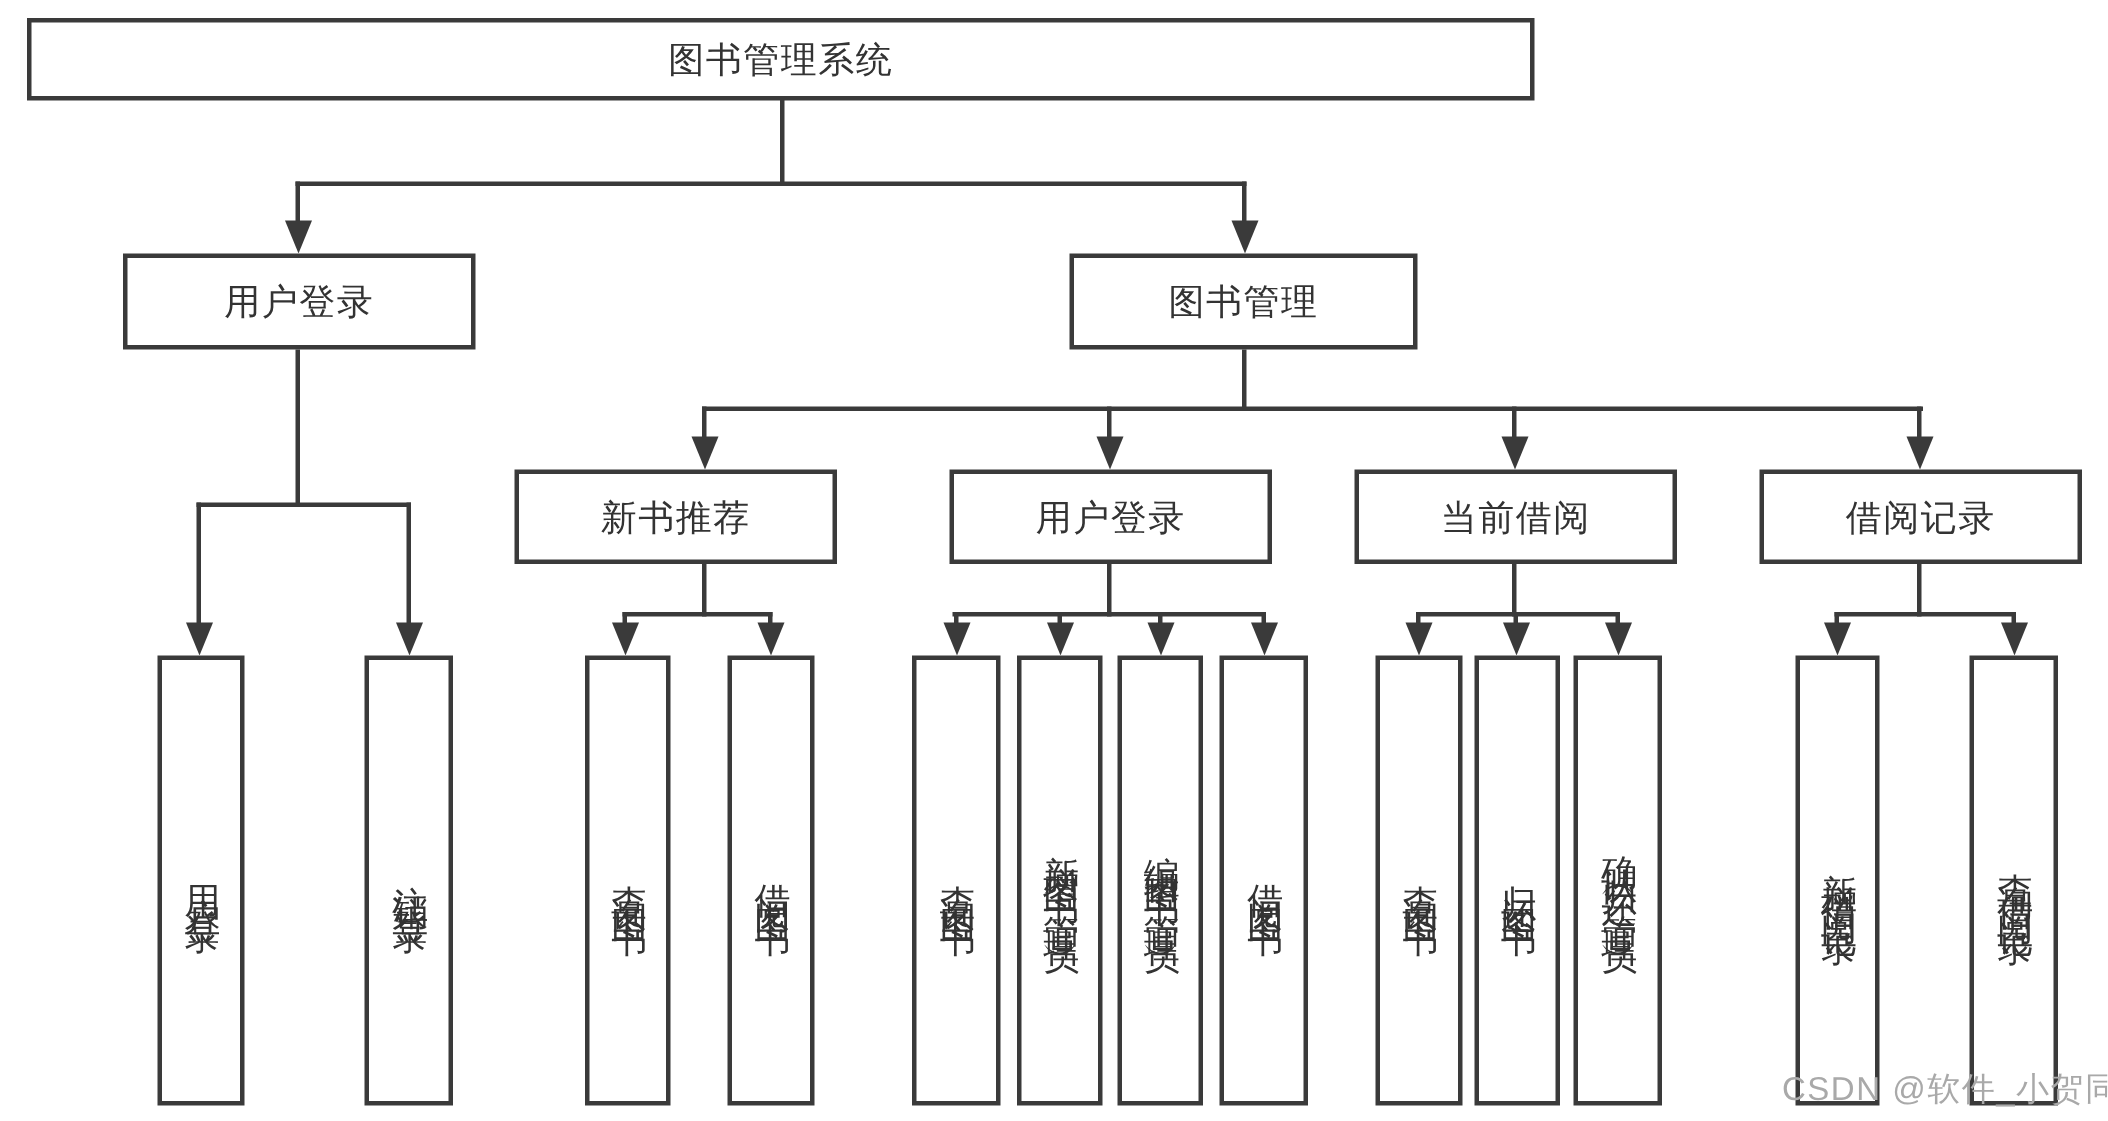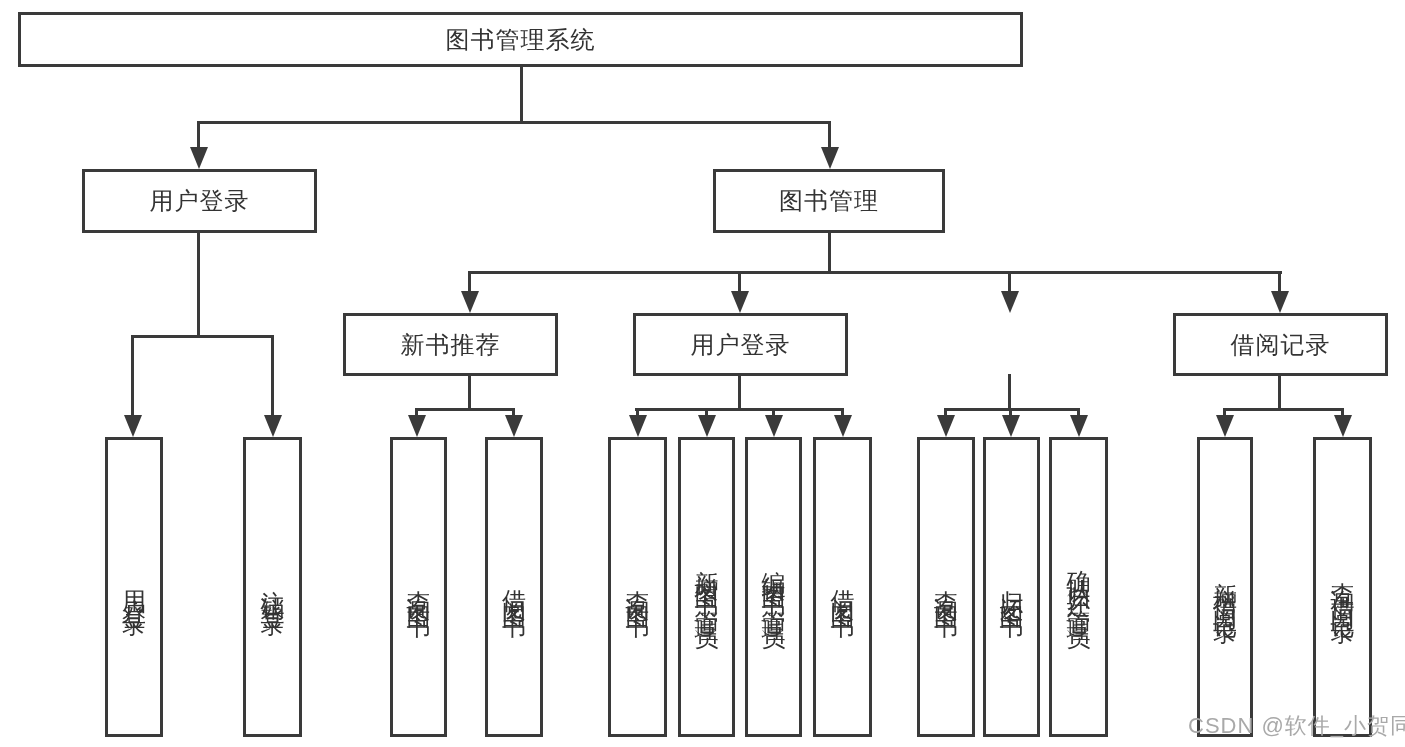--- a/index.html
+++ b/index.html
@@ -84,20 +84,21 @@
   <div class="tri" style="left:461px;top:291px;"></div>
   <div class="ln" style="left:738px;top:271px;width:3px;height:22px;"></div>
   <div class="tri" style="left:731px;top:291px;"></div>
   <div class="ln" style="left:1008px;top:271px;width:3px;height:22px;"></div>
   <div class="tri" style="left:1001px;top:291px;"></div>
   <div class="ln" style="left:1278px;top:271px;width:3px;height:22px;"></div>
   <div class="tri" style="left:1271px;top:291px;"></div>
 
   <div class="hbox" style="left:343px;top:313px;width:215px;height:63px;">新书推荐</div>
   <div class="hbox" style="left:633px;top:313px;width:215px;height:63px;">用户登录</div>
+  <div class="hbox" style="left:903px;top:313px;width:215px;height:63px;">当前借阅</div>
   <div class="hbox" style="left:1173px;top:313px;width:215px;height:63px;">借阅记录</div>
 
   <div class="ln" style="left:468px;top:374px;width:3px;height:37px;"></div>
   <div class="ln" style="left:738px;top:374px;width:3px;height:37px;"></div>
   <div class="ln" style="left:1008px;top:374px;width:3px;height:37px;"></div>
   <div class="ln" style="left:1278px;top:374px;width:3px;height:37px;"></div>
 
   <div class="ln" style="left:415px;top:408px;width:100px;height:3px;"></div>
   <div class="ln" style="left:635px;top:408px;width:208px;height:3px;"></div>
   <div class="ln" style="left:944px;top:408px;width:136px;height:3px;"></div>

